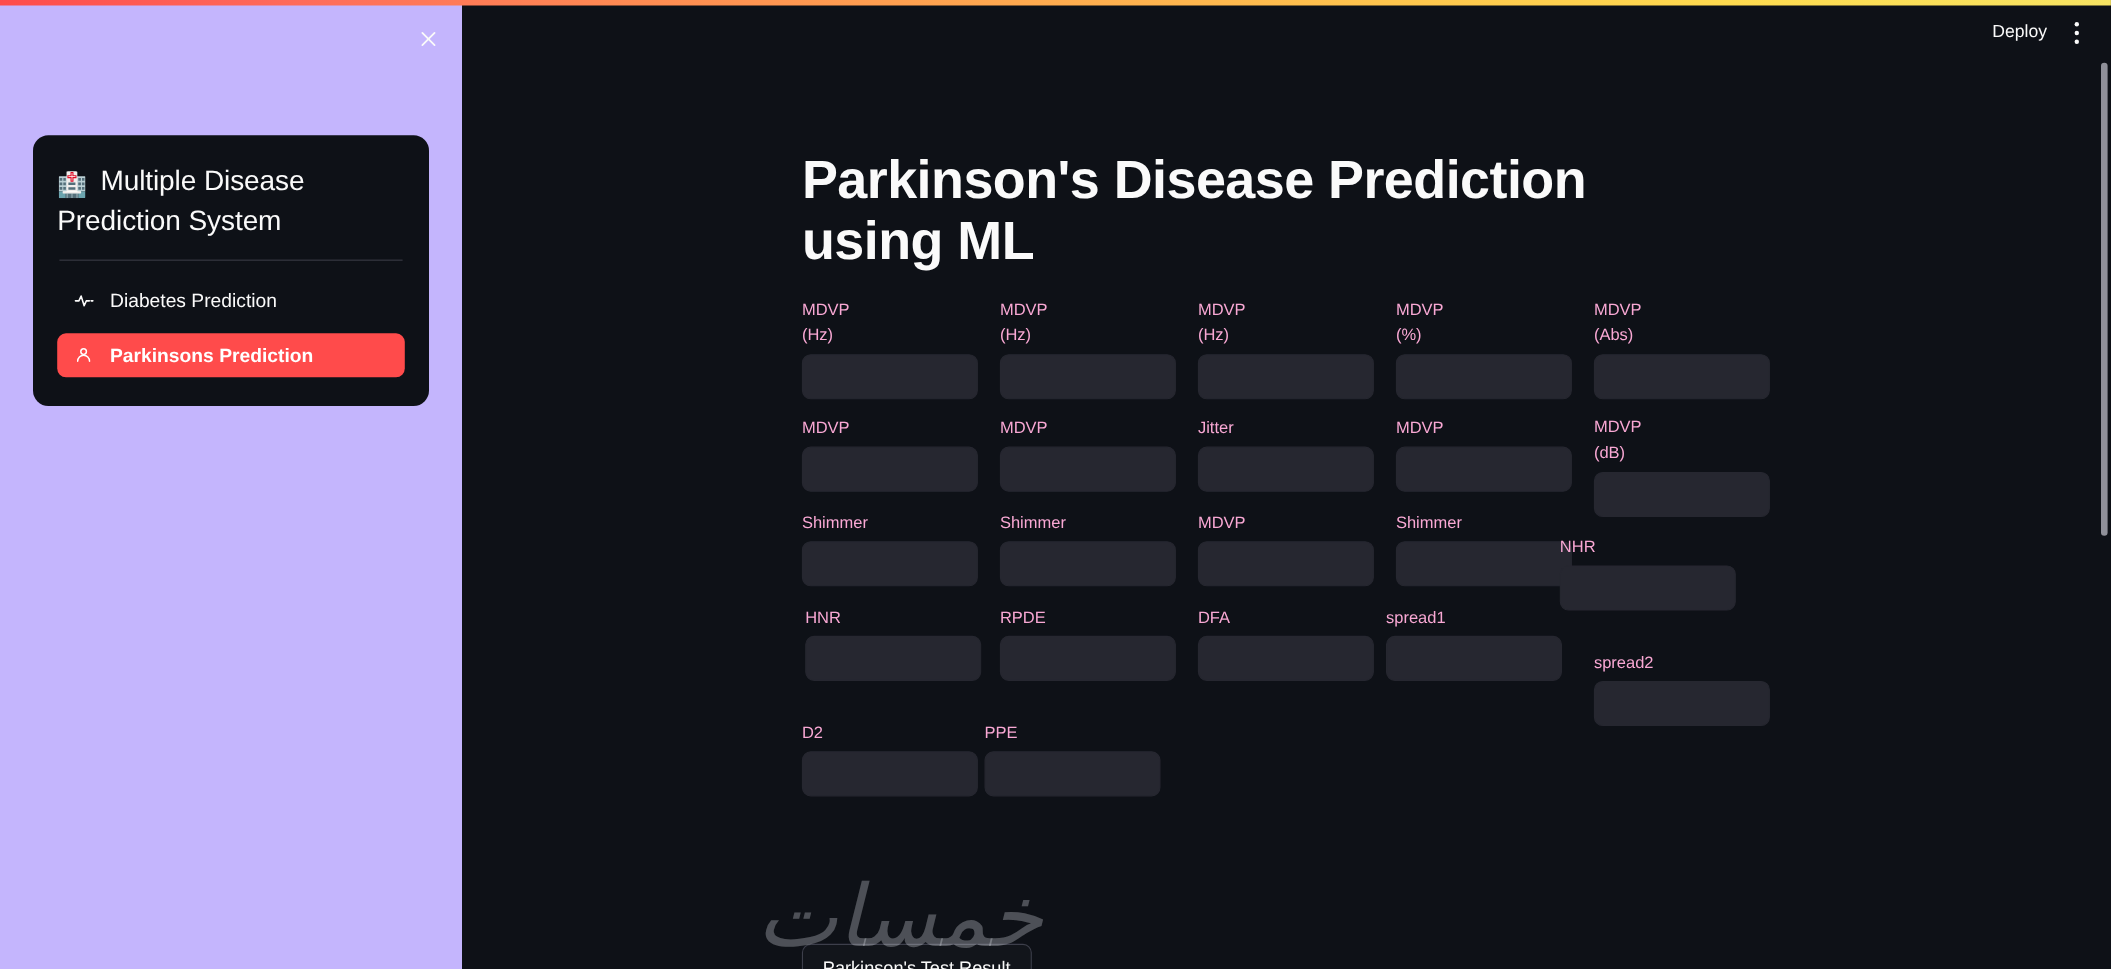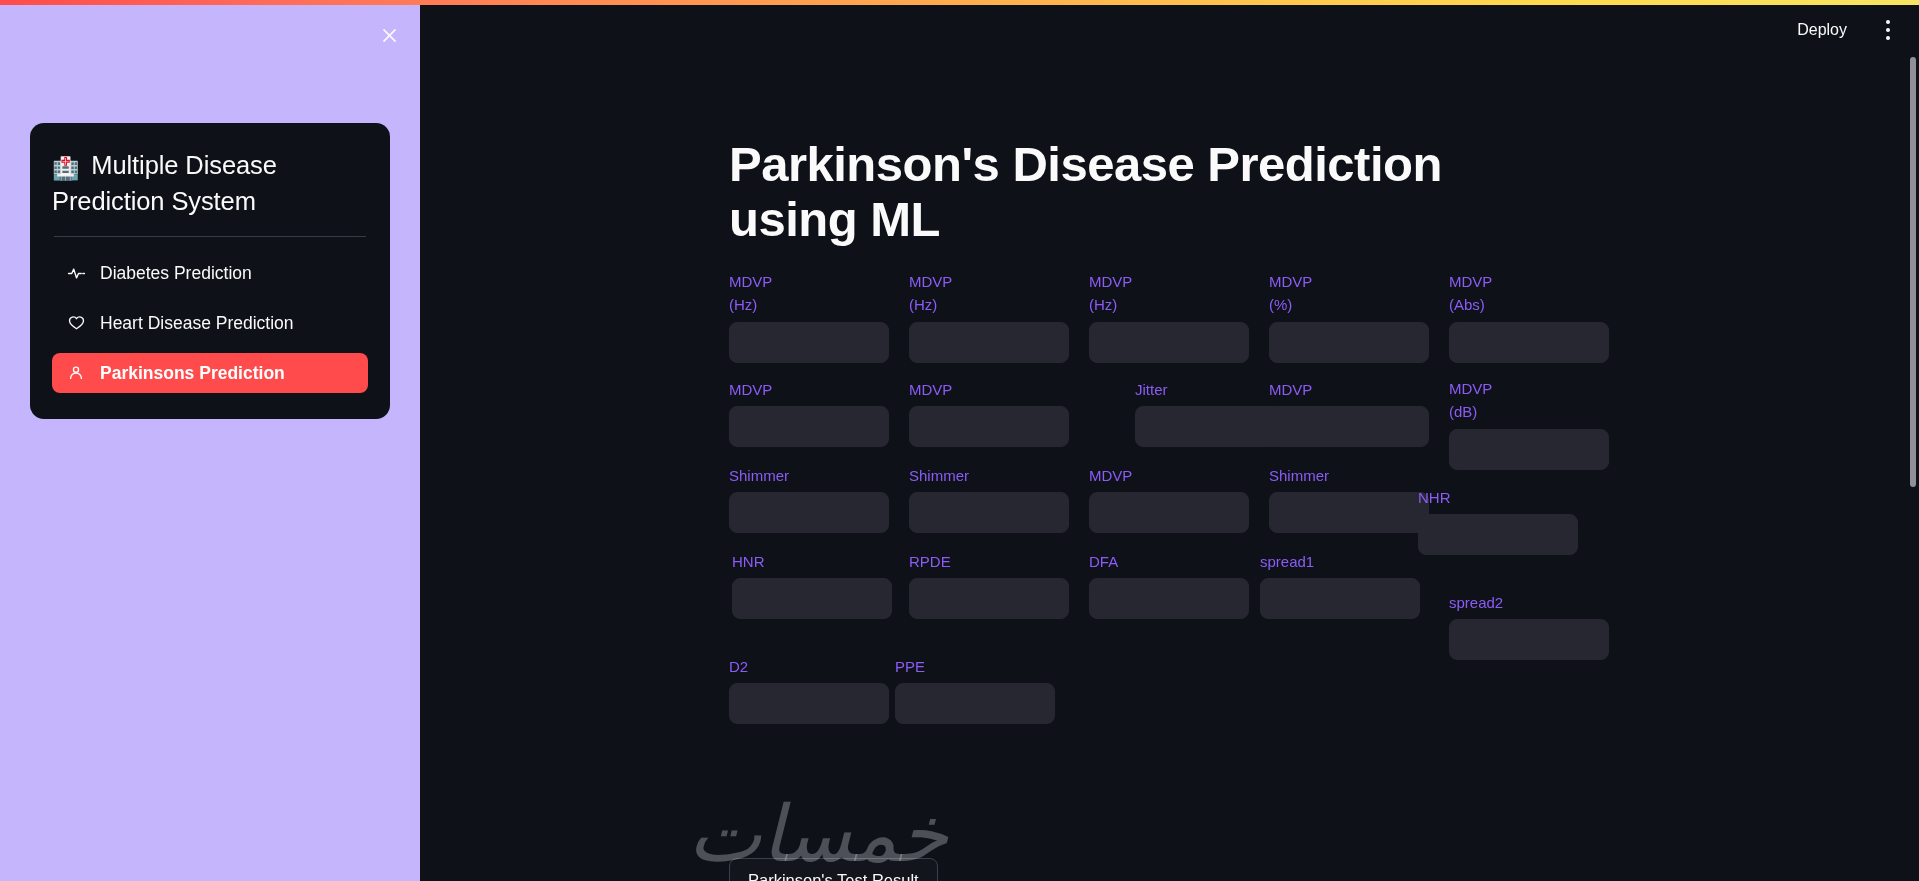--- a/index.html
+++ b/index.html
@@ -84,21 +84,21 @@
     background: #ff4b4b;
     color: #ffffff;
   }
   .nav-item.active .nav-label { font-weight: 700; }
 
   
   .toolbar {
     position: absolute; top: 5px; right: 0;
     height: 50px; width: 300px;
     display: flex; align-items: center; justify-content: flex-end;
-    gap: 14px;
+    gap: 0;
     padding-right: 14px;
     z-index: 55;
   }
   .deploy-btn {
     color: #fafafa;
     font-size: 16px;
     padding: 6px 10px;
     border-radius: 6px;
     cursor: pointer;
     white-space: nowrap;
@@ -132,21 +132,21 @@
     font-size: 49px;
     line-height: 1.12;
     font-weight: 700;
     letter-spacing: -0.5px;
   }
 
   
   .field { position: absolute; width: 160px; }
   .field .f-label {
     display: block;
-    color: #8b5cf6;
+    color: #f9a8d4;
     font-size: 15px;
     line-height: 1.55;
     margin-bottom: 5px;
     white-space: pre-line;
   }
   .field .f-input {
     display: block;
     width: 160px; height: 41px;
     background: #262730;
     border: 1px solid #262730;
@@ -228,28 +228,20 @@
       <div class="nav-item">
         <span class="nav-ico">
           <svg width="19" height="19" viewBox="0 0 24 24" fill="none" stroke="currentColor" stroke-width="1.8" stroke-linecap="round" stroke-linejoin="round">
             <polyline points="2 12 6 12 8.5 6.5 12 17.5 14.5 12 18 12"></polyline>
             <line x1="20" y1="12" x2="22" y2="12"></line>
           </svg>
         </span>
         <span class="nav-label">Diabetes Prediction</span>
       </div>
 
-      <div class="nav-item">
-        <span class="nav-ico">
-          <svg width="19" height="19" viewBox="0 0 24 24" fill="none" stroke="currentColor" stroke-width="1.7" stroke-linecap="round" stroke-linejoin="round">
-            <path d="M20.8 8.6c0 4.6-8.8 10-8.8 10s-8.8-5.4-8.8-10a4.8 4.8 0 0 1 8.8-2.7A4.8 4.8 0 0 1 20.8 8.6z"></path>
-          </svg>
-        </span>
-        <span class="nav-label">Heart Disease Prediction</span>
-      </div>
 
       <div class="nav-item active">
         <span class="nav-ico">
           <svg width="18" height="18" viewBox="0 0 24 24" fill="none" stroke="currentColor" stroke-width="1.8" stroke-linecap="round" stroke-linejoin="round">
             <circle cx="12" cy="7.5" r="3.4"></circle>
             <path d="M4.8 19.2a7.2 7.2 0 0 1 14.4 0"></path>
           </svg>
         </span>
         <span class="nav-label">Parkinsons Prediction</span>
       </div>
@@ -291,21 +283,21 @@
             <input class="f-input" type="text" style="">
           </div>
           <div class="field" style="left: 309px; top: 373px;">
             <label class="f-label">MDVP</label>
             <input class="f-input" type="text" style="">
           </div>
           <div class="field" style="left: 489px; top: 373px;">
             <label class="f-label">MDVP</label>
             <input class="f-input" type="text" style="">
           </div>
-          <div class="field" style="left: 669px; top: 373px; margin-left: 46px;">
+          <div class="field" style="left: 669px; top: 373px;">
             <label class="f-label">Jitter</label>
             <input class="f-input" type="text" style="">
           </div>
           <div class="field" style="left: 849px; top: 373px;">
             <label class="f-label">MDVP</label>
             <input class="f-input" type="text" style="">
           </div>
           <div class="field" style="left: 1029px; top: 372px;">
             <label class="f-label">MDVP
 (dB)</label>

